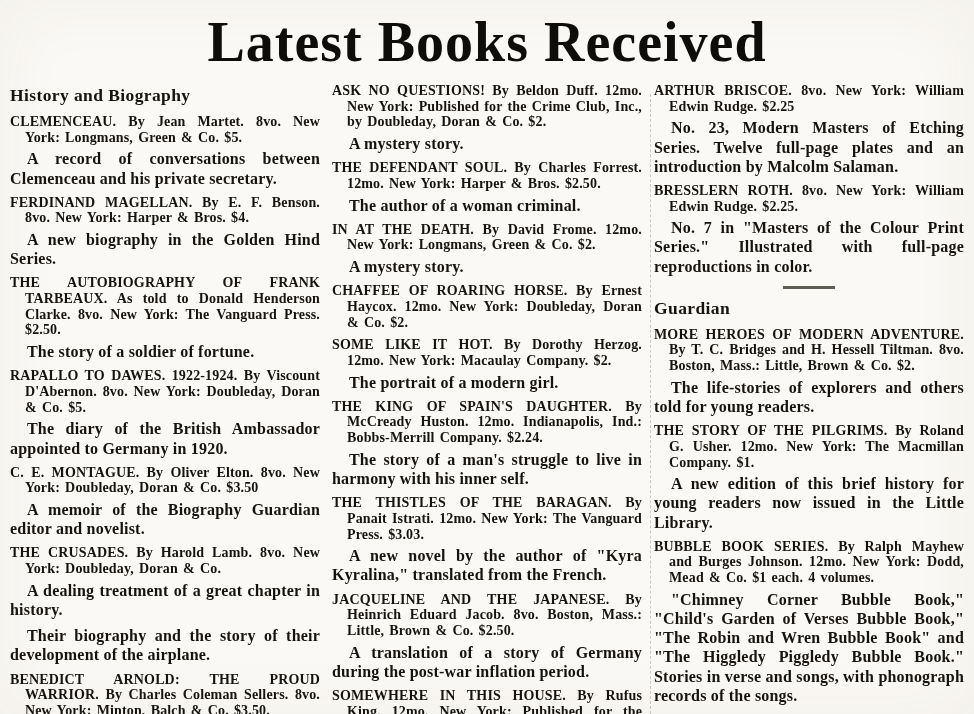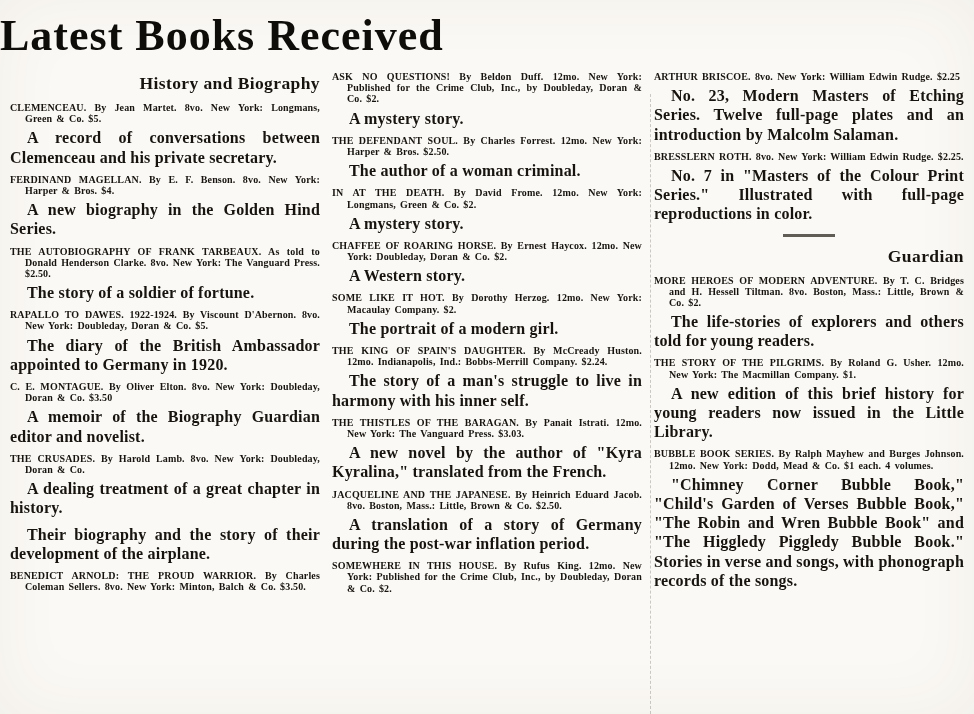--- a/index.html
+++ b/index.html
@@ -9,47 +9,47 @@
     margin:0 auto;
     overflow:hidden;
     background:#fbf9f5;
     box-shadow:inset 0 0 70px rgba(70,60,40,.05);
     color:#17140f;
     font-family:"Liberation Serif","DejaVu Serif",serif;
   }
   .headline{
     font-family:"Liberation Serif","DejaVu Serif",serif;
     font-weight:700;
-    font-size:44px;
+    font-size:56px;
     line-height:1;
-    text-align:left;
+    text-align:center;
     margin:14px 0 13px;
     letter-spacing:1px;
     color:#0f0d0a;
   }
   .columns{
     display:flex;
     gap:12px;
     padding:0 10px;
     align-items:flex-start;
   }
   .col{flex:1 1 0;min-width:0;}
   .section-heading{
     font-size:17.5px;
     font-weight:700;
     line-height:1.2;
-    text-align:right;
+    text-align:left;
     letter-spacing:.4px;
     margin:2px 0 8px;
   }
   .entry{margin:0 0 7px;}
   .citation{
     margin:0;
     font-weight:700;
-    font-size:10px;
+    font-size:14px;
     line-height:1.12;
     letter-spacing:.15px;
     word-spacing:1.5px;
     text-align:justify;
     padding-left:15px;
     text-indent:-15px;
   }
   .note{
     margin:4px 0 0;
     font-weight:700;
@@ -133,21 +133,20 @@
     <p class="note">The author of a woman criminal.</p>
   </div>
 
   <div class="entry">
     <p class="citation">IN AT THE DEATH. By David Frome. 12mo. New York: Longmans, Green &amp; Co. $2.</p>
     <p class="note">A mystery story.</p>
   </div>
 
   <div class="entry">
     <p class="citation">CHAFFEE OF ROARING HORSE. By Ernest Haycox. 12mo. New York: Doubleday, Doran &amp; Co. $2.</p>
-    <p class="note">A Western story.</p>
   </div>
 
   <div class="entry">
     <p class="citation">SOME LIKE IT HOT. By Dorothy Herzog. 12mo. New York: Macaulay Company. $2.</p>
     <p class="note">The portrait of a modern girl.</p>
   </div>
 
   <div class="entry">
     <p class="citation">THE KING OF SPAIN'S DAUGHTER. By McCready Huston. 12mo. Indianapolis, Ind.: Bobbs-Merrill Company. $2.24.</p>
     <p class="note">The story of a man's struggle to live in harmony with his inner self.</p>

